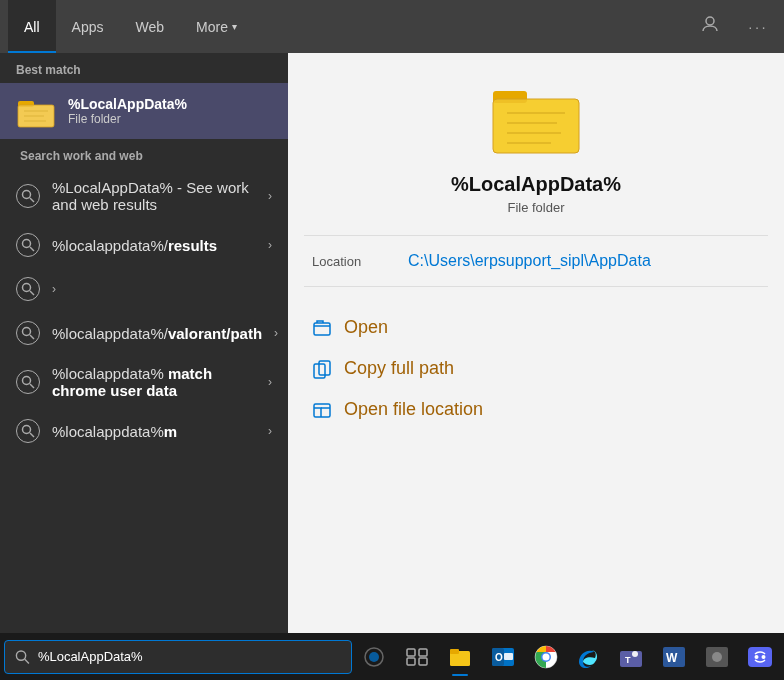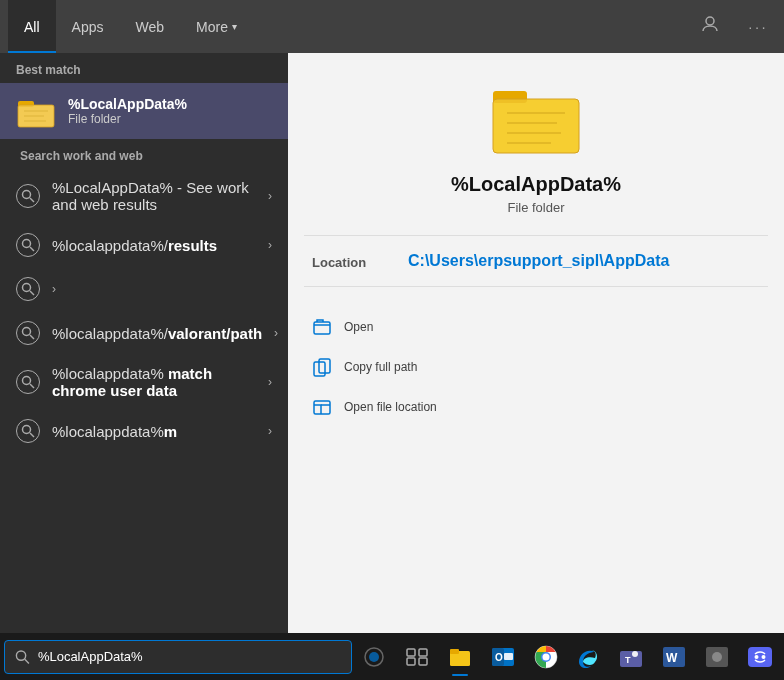--- a/index.html
+++ b/index.html
@@ -149,41 +149,40 @@
       background: #ddd;
       margin-bottom: 12px;
     }
 
     
     .location-row {
       display: flex;
       width: 100%;
       padding: 4px 8px;
       gap: 16px;
-      align-items: flex-end;
-      font-weight: bold;
+      align-items: center;
     }
     .location-label { font-size: 13px; color: #555; min-width: 80px; }
     .location-link { font-size: 16px; color: #0078d4; text-decoration: none; cursor: pointer; }
 
     
     .action-list { width: 100%; margin-top: 8px; }
     .action-item {
       display: flex;
       align-items: center;
       gap: 12px;
       padding: 10px 8px;
       cursor: pointer;
     }
     .action-icon {
       width: 20px;
       height: 20px;
       flex-shrink: 0;
     }
-    .action-label { font-size: 12px; color: #404040; }
+    .action-label { font-size: 18px; color: #a16207; }
 
     
     .taskbar {
       display: flex;
       align-items: center;
       background: #1a1a1a;
       height: 47px;
       padding: 0 4px;
       gap: 2px;
     }

